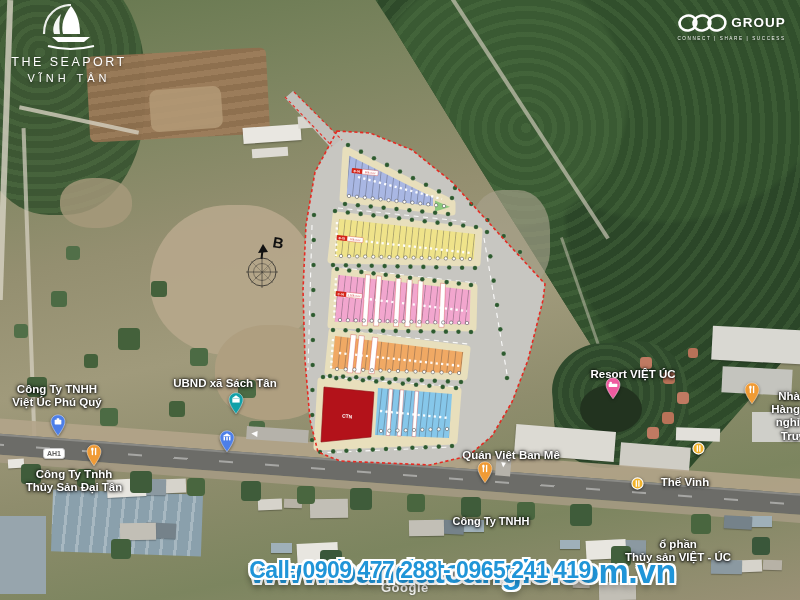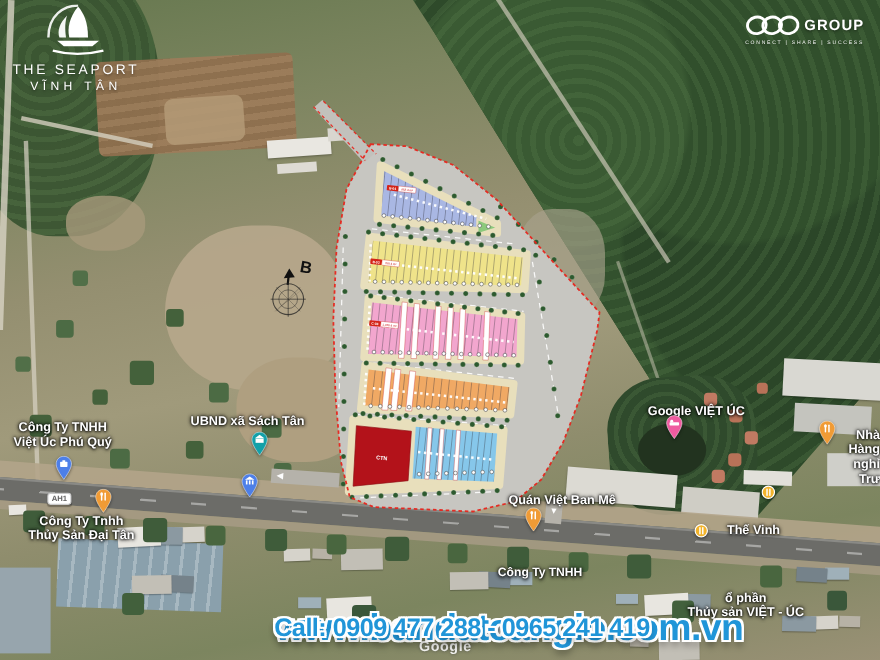--- a/index.html
+++ b/index.html
@@ -450,21 +450,21 @@
       <polygon points="10,56 38,34 23,46" fill="#0b0b0b"></polygon>
     </svg>
   </div>
 
   <div class="abs maplabel" style="left:57px;top:383px;">Công Ty TNHH
 Việt Úc Phú Quý</div>
   <div class="abs maplabel" style="left:225px;top:377px;">UBND xã Sách Tân</div>
   <div class="abs maplabel" style="left:74px;top:468px;">Công Ty Tnhh
 Thủy Sản Đại Tân</div>
   <div class="abs maplabel" style="left:511px;top:449px;">Quán Việt Ban Mê</div>
-  <div class="abs maplabel" style="left:633px;top:368px;">Google VIỆT ÚC</div>
+  <div class="abs maplabel" style="left:633px;top:368px;">Resort VIỆT ÚC</div>
   <div class="abs maplabel left" style="left:762px;top:390px;">Nhà Hàng
 nghỉ Trư</div>
   <div class="abs maplabel" style="left:685px;top:476px;">Thế Vinh</div>
   <div class="abs maplabel" style="left:491px;top:515px;font-size:11px;">Công Ty TNHH</div>
   <div class="abs maplabel" style="left:678px;top:538px;">ổ phần
 Thủy sản VIỆT - ÚC</div>
   <div class="abs badge" style="left:43px;top:448px;">AH1</div>
   <div id="pins">
       <div class="abs pin" style="left: 50px; top: 414px;"><svg width="16" height="23" viewBox="0 0 24 34">
           <path d="M12 1C6 1 1.5 5.5 1.5 11.5 c0 7.5 10.5 21 10.5 21 s10.5-13.5 10.5-21 C22.5 5.5 18 1 12 1 Z" fill="#4D7FE8" stroke="rgba(255,255,255,.85)" stroke-width=".8"></path>

